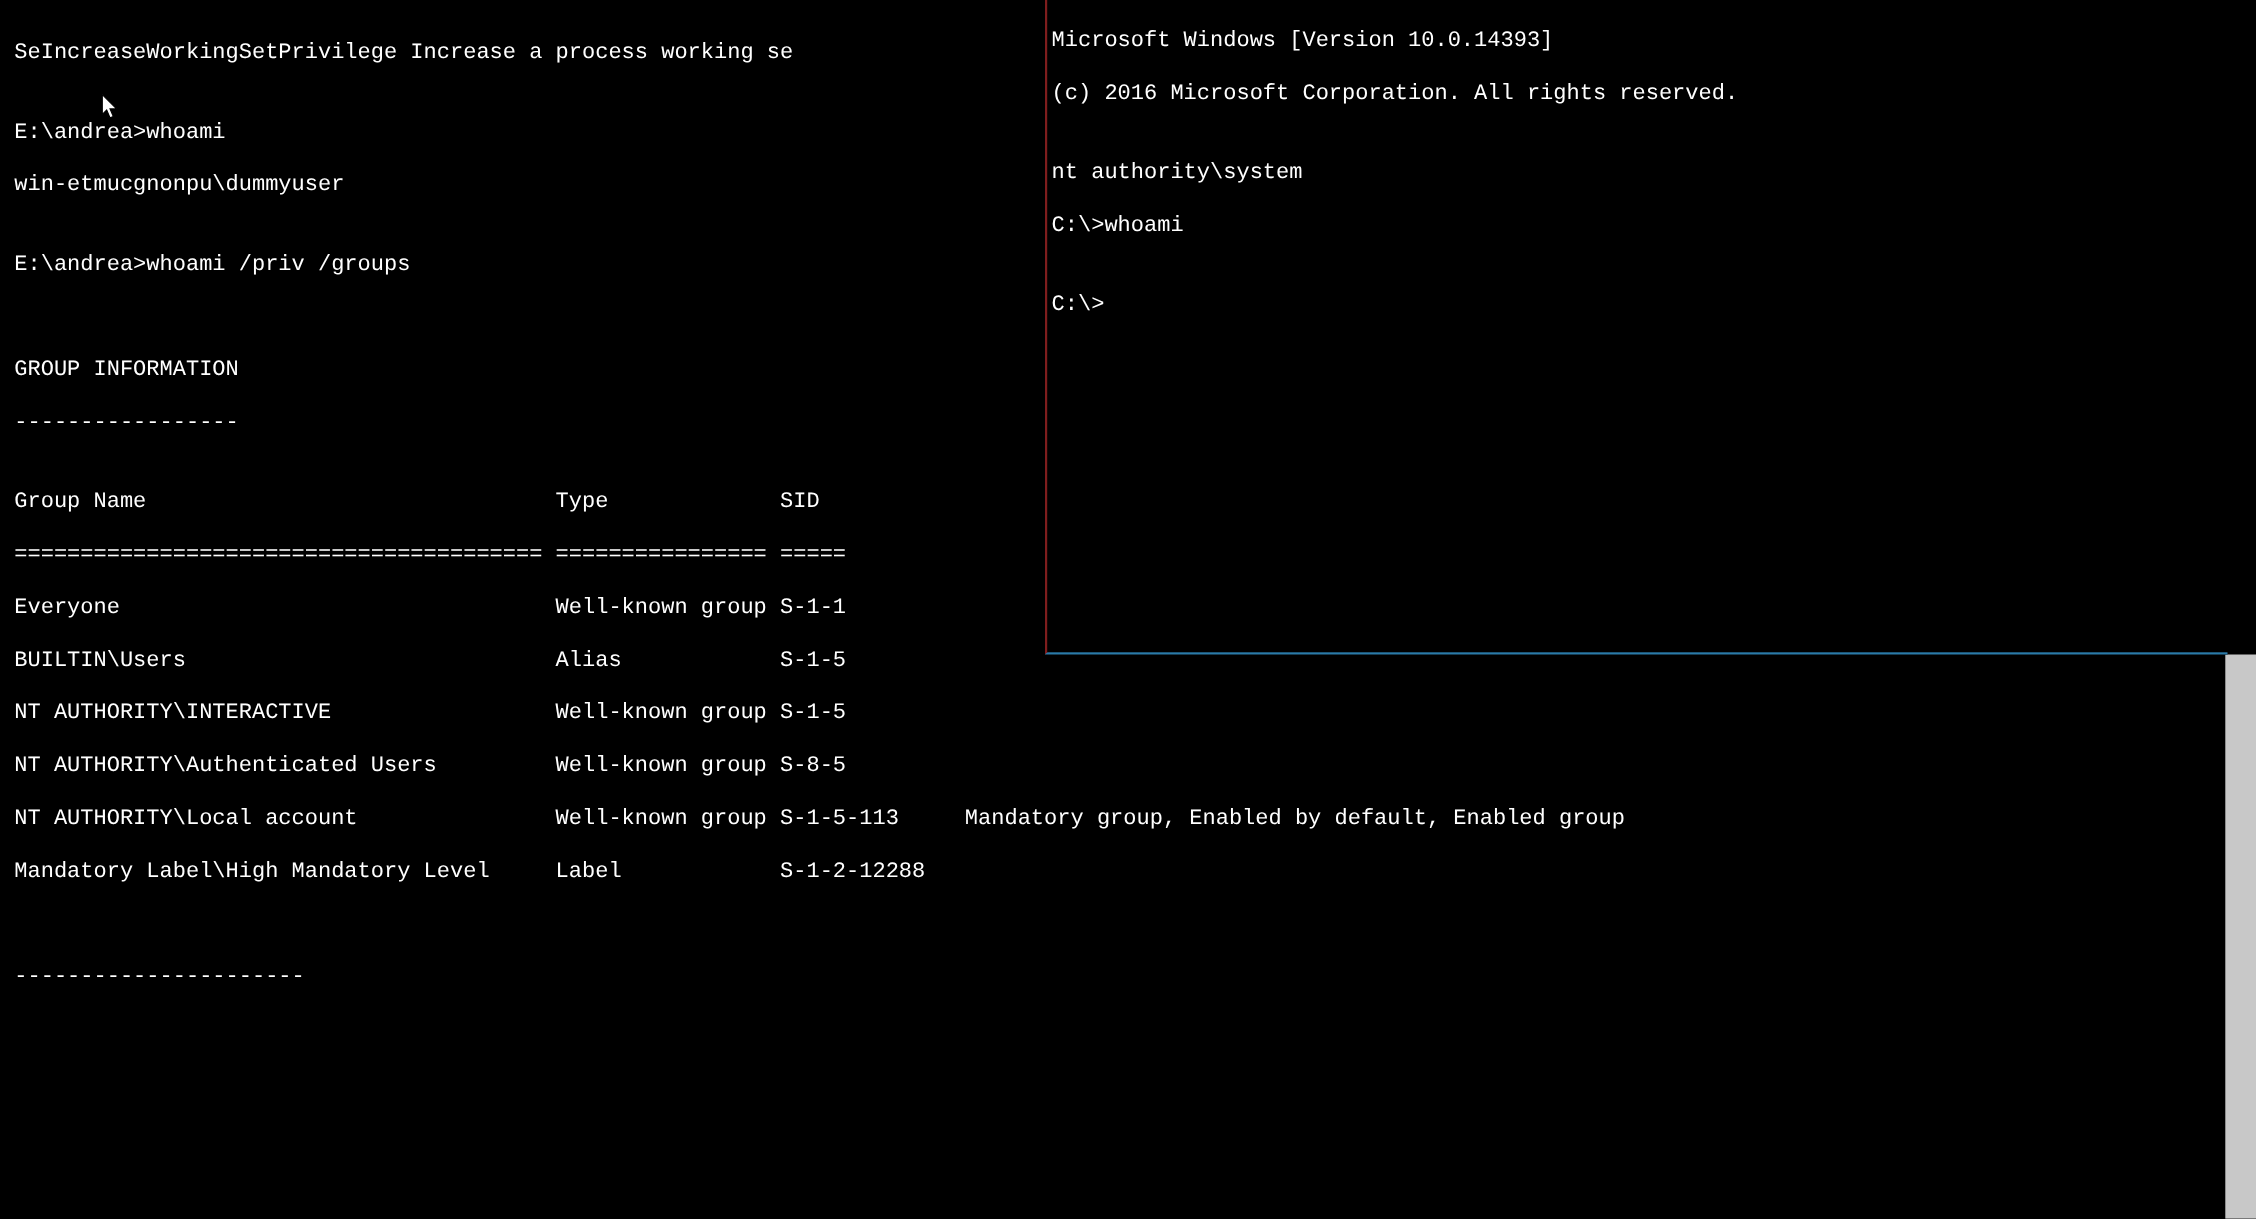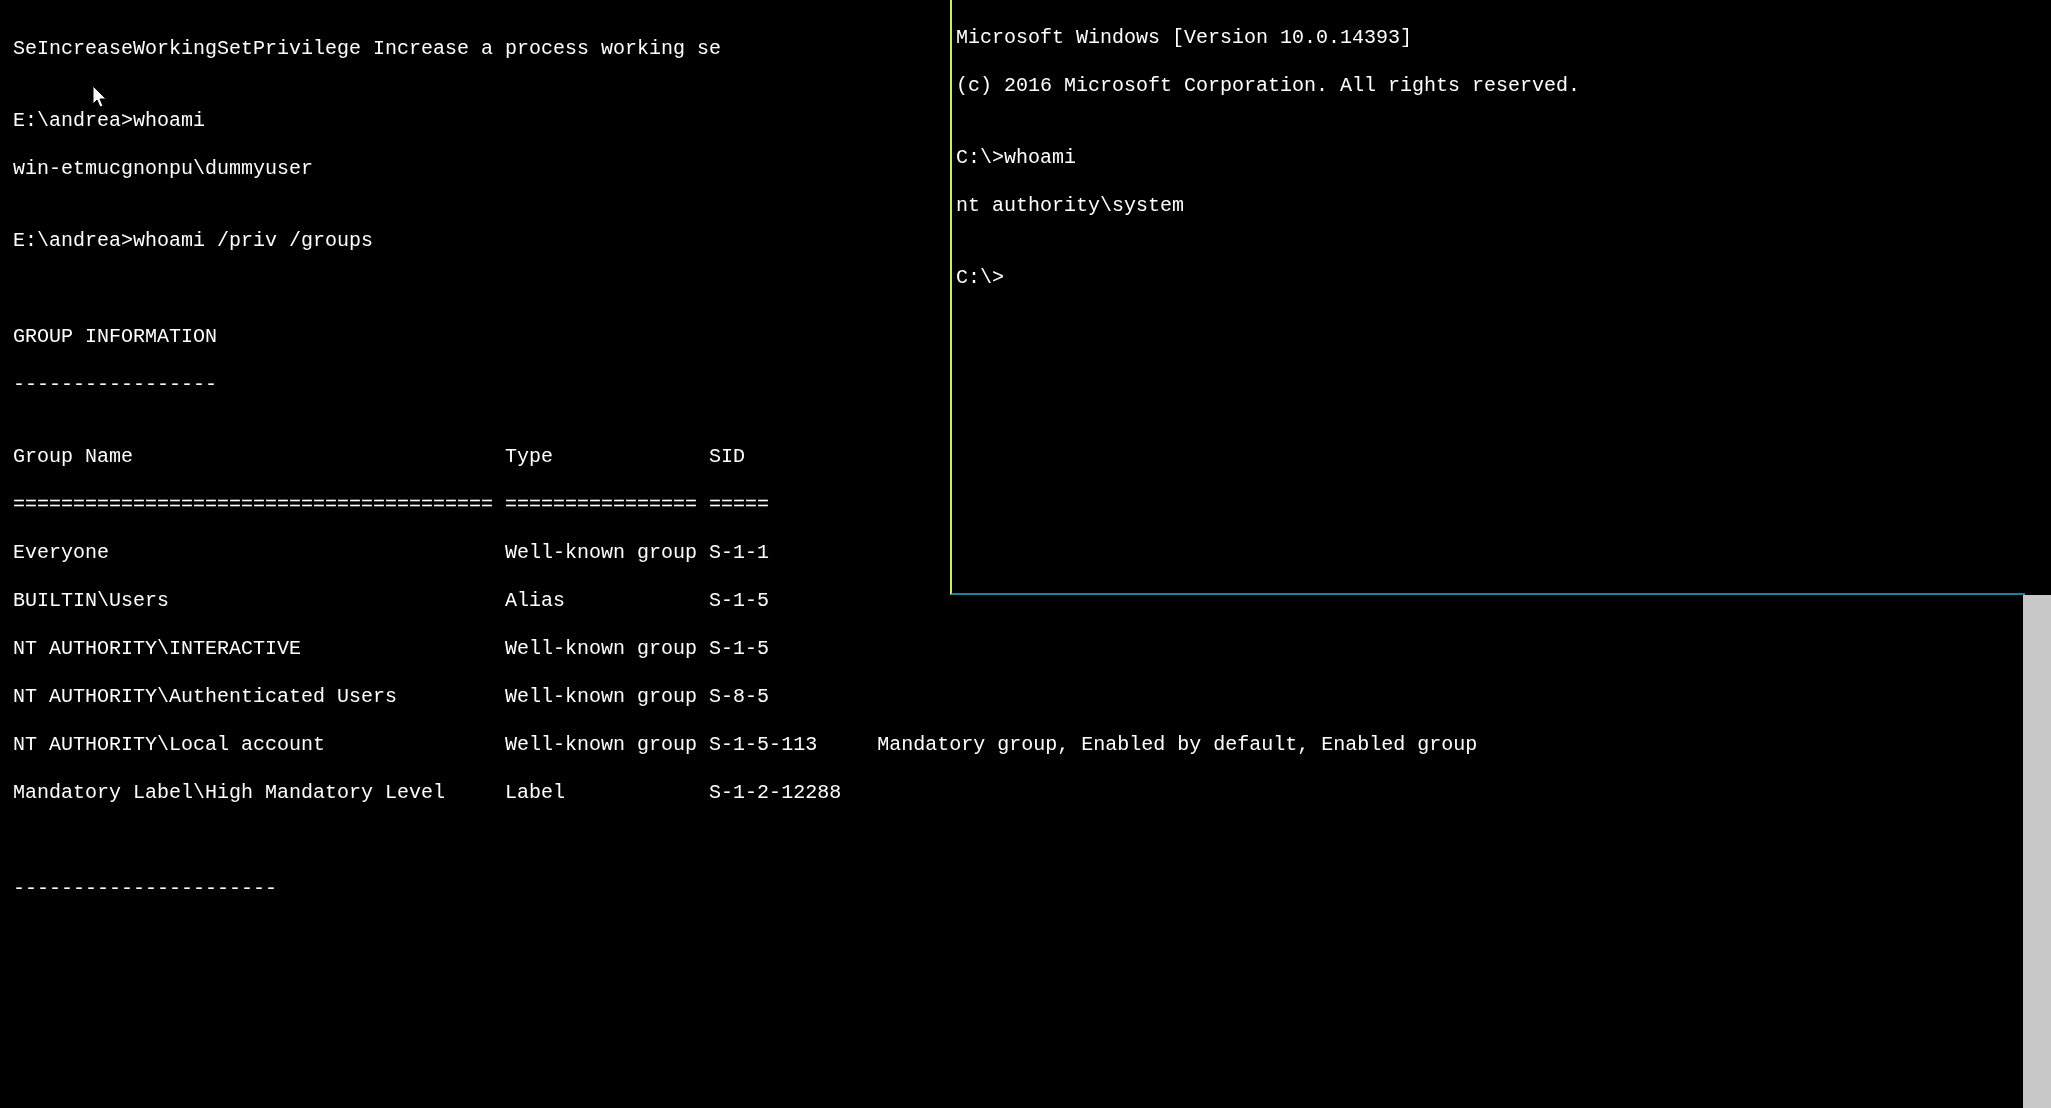--- a/index.html
+++ b/index.html
@@ -23,21 +23,21 @@
       height: 100%;
       padding: 13px;
     }
     .right-terminal {
       position: absolute;
       top: 0;
       left: 950px;
       width: 1075px;
       height: 595px;
       background: #000;
-      border-left: 2px solid #bef264;
+      border-left: 2px solid #7f1d1d;
       border-bottom: 2px solid #2a7aa8;
       padding: 2px 4px;
       z-index: 10;
     }
     .scrollbar {
       position: absolute;
       right: 0;
       top: 595px;
       width: 28px;
       height: 513px;
@@ -89,22 +89,22 @@
 
 
 
 
 </div>
 
 <div class="right-terminal">
 <span class="line">Microsoft Windows [Version 10.0.14393]</span>
 <span class="line">(c) 2016 Microsoft Corporation. All rights reserved.</span>
 <span class="line"></span>
+<span class="line">nt authority\system</span>
 <span class="line">C:\&gt;whoami</span>
-<span class="line">nt authority\system</span>
 <span class="line"></span>
 <span class="line">C:\&gt;</span>
 </div>
 
 <div class="scrollbar"></div>
 
 <div class="cursor">
   <svg viewBox="0 0 16 24">
     <path d="M0,0 L0,18 L4,14 L7,21 L10,20 L7,13 L13,13 Z" fill="#fff" stroke="#000" stroke-width="1"></path>
   </svg>

